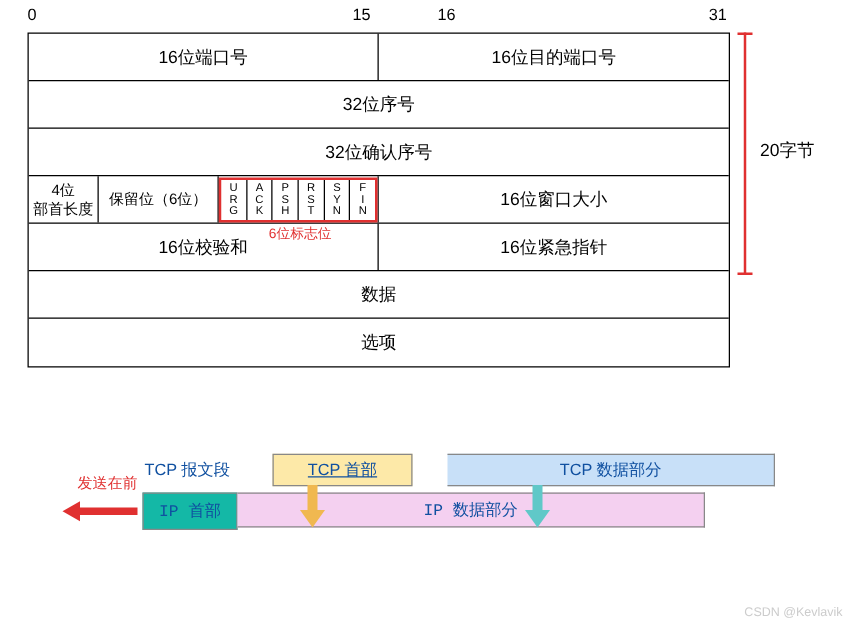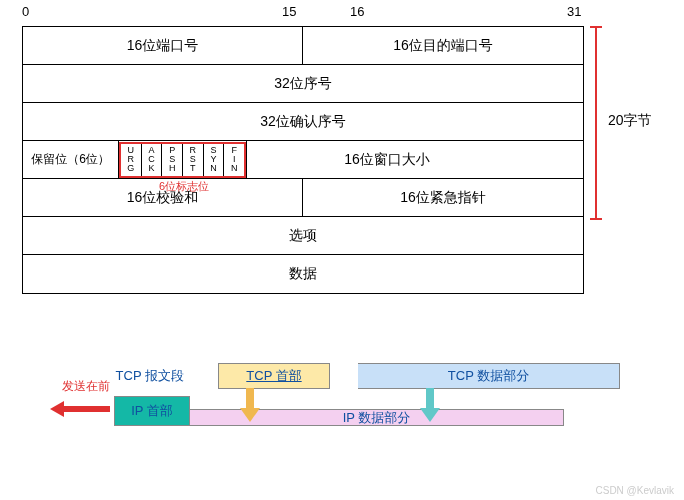--- a/index.html
+++ b/index.html
@@ -35,27 +35,27 @@
   .bracket .cap-t { position: absolute; top: 0; left: 0; width: 12px; height: 2px; background: #e03030; }
   .bracket .cap-b { position: absolute; bottom: 0; left: 0; width: 12px; height: 2px; background: #e03030; }
   .bytes-label { position: absolute; top: 112px; left: 608px; font-size: 14px; }
   
   .lower { position: absolute; top: 362px; left: 60px; width: 560px; }
   .seg-row { display: flex; align-items: center; height: 28px; margin-bottom: 4px; justify-content: space-between; }
   .seg-label { width: 130px; text-align: right; padding-right: 6px; font-size: 13px; color: #1050a0; }
   .seg-tcp-head { width: 112px; height: 26px; border: 1px solid #888; background: #fde9a8; display: flex; align-items: center; justify-content: center; font-size: 13px; color: #1050a0; text-decoration: underline; }
   .seg-tcp-data { width: 262px; height: 26px; border: 1px solid #888; border-left: none; background: #c8e0f8; display: flex; align-items: center; justify-content: center; font-size: 13px; color: #1050a0; }
   
-  .ip-row { display: flex; align-items: flex-end; height: 32px; position: relative; }
+  .ip-row { display: flex; align-items: flex-start; height: 32px; position: relative; font-family: Liberation Mono, monospace; }
   .send-label { width: 60px; font-size: 12px; color: #e03030; text-align: center; position: absolute; left: -4px; top: -16px; }
   .arrow-left { position: absolute; left: -10px; top: 10px; width: 62px; height: 10px; }
   .arrow-left .shaft { position: absolute; left: 12px; top: 2px; width: 48px; height: 6px; background: #e03030; }
   .arrow-left .head { position: absolute; left: 0; top: -3px; width: 0; height: 0; border-right: 14px solid #e03030; border-top: 8px solid transparent; border-bottom: 8px solid transparent; }
   .ip-head { margin-left: 54px; width: 76px; height: 30px; border: 1px solid #888; background: #14b8a6; display: flex; align-items: center; justify-content: center; font-size: 13px; color: #1050a0; }
-  .ip-data { width: 374px; height: 17px; border: 1px solid #888; border-left: none; background: #f4d0f0; display: flex; align-items: center; justify-content: center; font-size: 13px; color: #1050a0; }
+  .ip-data { width: 374px; height: 28px; border: 1px solid #888; border-left: none; background: #f4d0f0; display: flex; align-items: center; justify-content: center; font-size: 13px; color: #1050a0; }
   
   .down-arrow { position: absolute; width: 20px; height: 34px; }
   .down-arrow .shaft { position: absolute; left: 6px; top: 0; width: 8px; height: 22px; }
   .down-arrow .head { position: absolute; left: 0; top: 20px; width: 0; height: 0; border-left: 10px solid transparent; border-right: 10px solid transparent; }
   .da1 { top: 388px; left: 240px; }
   .da1 .shaft { background: #f0b850; }
   .da1 .head { border-top: 14px solid #f0b850; }
   .da2 { top: 388px; left: 420px; }
   .da2 .shaft { background: #60c8c8; }
   .da2 .head { border-top: 14px solid #60c8c8; }
@@ -77,20 +77,24 @@
     <div class="cell w-half border-r">16位端口号</div>
     <div class="cell w-half">16位目的端口号</div>
   </div>
   <div class="row">
     <div class="cell w-full">32位序号</div>
   </div>
   <div class="row">
     <div class="cell w-full">32位确认序号</div>
   </div>
   <div class="row" style="position:relative">
+    <div class="cell w-hl border-r">
+      <span>4位</span>
+      <span>部首长度</span>
+    </div>
     <div class="cell w-res border-r">保留位（6位）</div>
     <div class="cell w-flags border-r">
       <div class="flags-box">
         <div class="flag">
             <span>U</span>
             <span>R</span>
             <span>G</span>
           </div>
         <div class="flag">
             <span>A</span>
@@ -120,24 +124,24 @@
       </div>
       <div class="flags-label">6位标志位</div>
     </div>
     <div class="cell w-win">16位窗口大小</div>
   </div>
   <div class="row">
     <div class="cell w-half border-r">16位校验和</div>
     <div class="cell w-half">16位紧急指针</div>
   </div>
   <div class="row">
-    <div class="cell w-full">选项</div>
+    <div class="cell w-full">数据</div>
   </div>
   <div class="row">
-    <div class="cell w-full">数据</div>
+    <div class="cell w-full">选项</div>
   </div>
 </div>
 
 <div class="bracket">
   <div class="cap-t"></div>
     <div class="line"></div>
     <div class="cap-b"></div>
 </div>
 <div class="bytes-label">20字节</div>
 

